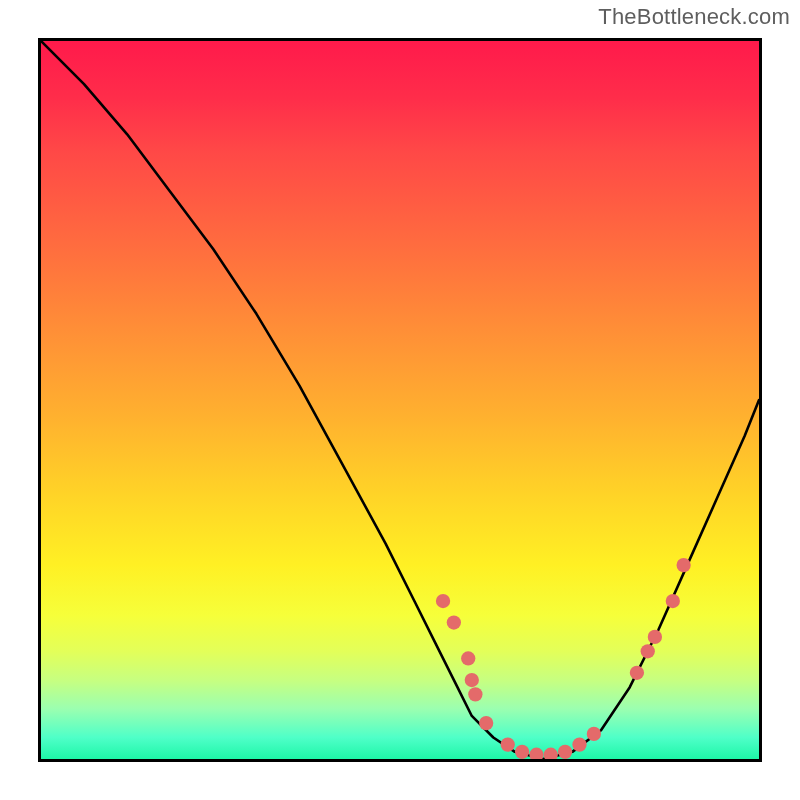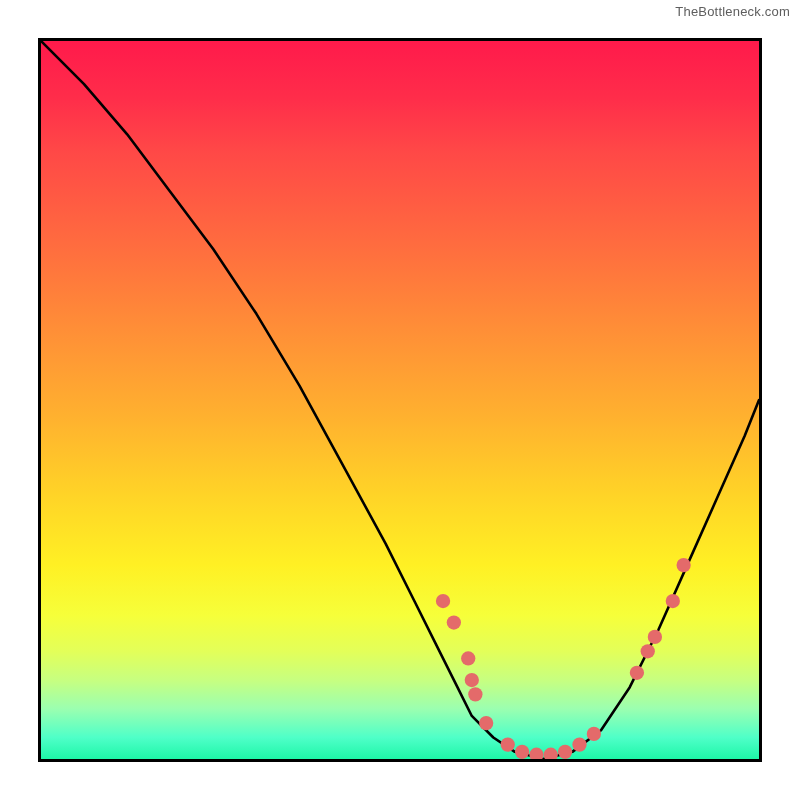--- a/index.html
+++ b/index.html
@@ -13,21 +13,21 @@
   }
   .frame {
     position: relative;
     width: 800px;
     height: 800px;
   }
   .watermark {
     position: absolute;
     top: 4px;
     right: 10px;
-    font-size: 13px;
+    font-size: 22px;
     color: #5e5e5e;
     font-weight: 500;
     letter-spacing: 0.2px;
   }
   .plot-area {
     position: absolute;
     left: 38px;
     top: 38px;
     width: 724px;
     height: 724px;

